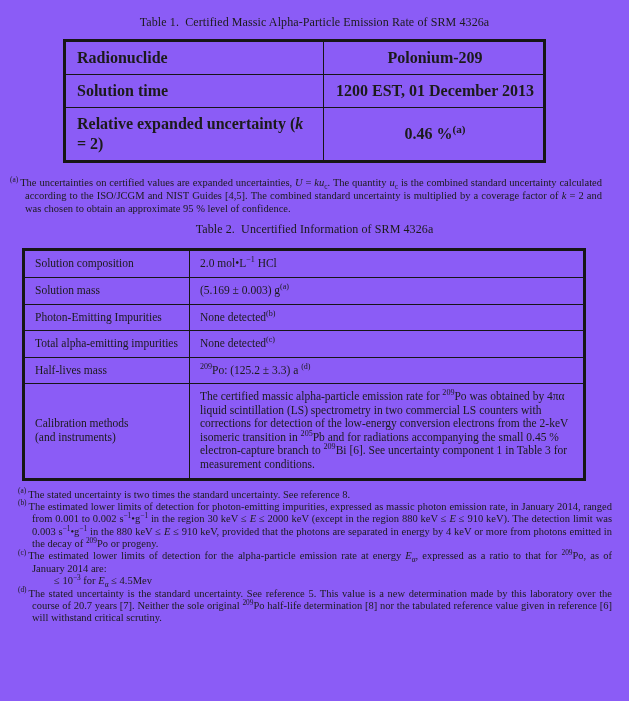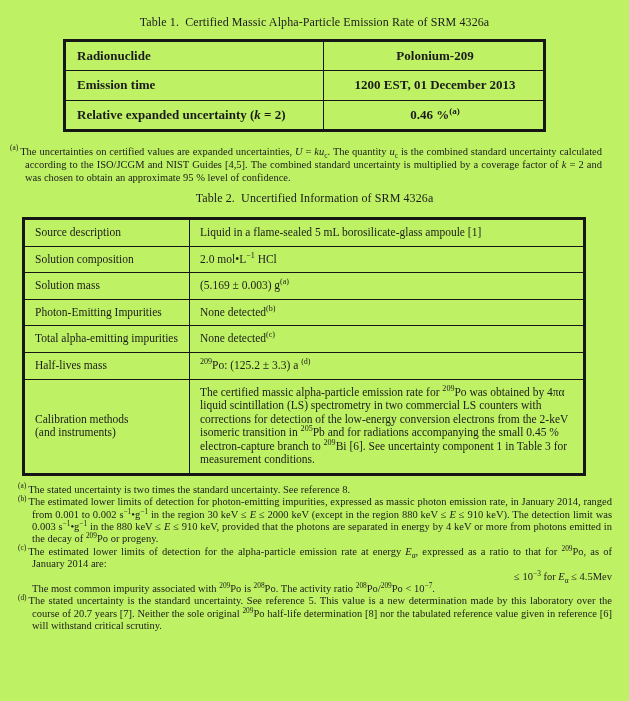--- a/index.html
+++ b/index.html
@@ -1,20 +1,20 @@
 <!DOCTYPE html>
 <html><head>
 <meta charset="utf-8">
 <style>
   * { margin:0; padding:0; box-sizing:border-box; }
   html, body { background:#ffffff; }
   .page {
     position:relative;
     width:629px; height:701px;
-    background:#bef264;
+    background:#8b5cf6;
     color:#1b1b1b;
     font-family:"Liberation Serif","DejaVu Serif",serif;
     overflow:hidden;
   }
   .tbl-title {
     text-align:center;
     font-size:12px;
     letter-spacing:0.1px;
   }
   .title1 { padding-top:15px; }
@@ -22,21 +22,21 @@
 
   table { border-collapse:collapse; table-layout:fixed; }
   .table1 {
     margin:9px 0 0 63px;
     width:480px;
     border:3px solid #161616;
   }
   .table1 td {
     border:1px solid #161616;
     font-weight:bold;
-    font-size:13px;
+    font-size:16px;
     line-height:1.25;
     padding:6px 8px 6px 11px;
     vertical-align:middle;
   }
   .table1 td.c1 { width:259px; }
   .table1 td.c2 { width:221px;text-align:center; }
 
   .table2 {
     margin:11px 0 0 22px;
     width:561px;
@@ -67,21 +67,21 @@
     font-size:10.5px;
     line-height:1.18;
   }
   .fns .fn {
     text-align:justify;
     padding-left:14px;
     text-indent:-14px;
   }
   .fns .subline {
     padding-left:36px;
-    text-align:right;
+    text-align:left;
   }
   .fns .tail {
     padding-left:14px;
     text-align:justify;
   }
   sup { font-size:0.70em; vertical-align:super; line-height:0; }
   sub { font-size:0.70em; vertical-align:sub; line-height:0; }
   sup.mark { margin-right:2px; }
   em { font-style:italic; }
 </style>
@@ -92,40 +92,36 @@
 
   <div class="tbl-title title1">Table 1.&nbsp; Certified Massic Alpha-Particle Emission Rate of SRM 4326a</div>
 
   <table class="table1">
     <tbody>
         <tr>
       <td class="c1">Radionuclide</td>
       <td class="c2">Polonium-209</td>
     </tr>
     <tr>
-      <td class="c1">Emission time</td>
+      <td class="c1">Solution time</td>
       <td class="c2">1200 EST, 01 December 2013</td>
     </tr>
     <tr>
       <td class="c1">Relative expanded uncertainty (<em>k</em> = 2)</td>
       <td class="c2">0.46 %<sup>(a)</sup></td>
     </tr>
   </tbody>
     </table>
 
   <div class="fn1"><sup class="mark">(a)</sup><span>The uncertainties on certified values are expanded uncertainties, <em>U</em> = <em>ku</em><sub>c</sub>. The quantity <em>u</em><sub>c</sub> is the combined standard uncertainty calculated according to the ISO/JCGM and NIST Guides [4,5]. The combined standard uncertainty is multiplied by a coverage factor of <em>k</em> = 2 and was chosen to obtain an approximate 95 % level of confidence.</span></div>
 
   <div class="tbl-title title2">Table 2.&nbsp; Uncertified Information of SRM 4326a</div>
 
   <table class="table2">
     <tbody>
-        <tr>
-      <td class="c1">Source description</td>
-      <td class="c2">Liquid in a flame-sealed 5 mL borosilicate-glass ampoule [1]</td>
-    </tr>
     <tr>
       <td class="c1">Solution composition</td>
       <td class="c2">2.0 mol•L<sup>−1</sup> HCl</td>
     </tr>
     <tr>
       <td class="c1">Solution mass</td>
       <td class="c2">(5.169 ± 0.003) g<sup>(a)</sup></td>
     </tr>
     <tr>
       <td class="c1">Photon-Emitting Impurities</td>
@@ -144,17 +140,16 @@
       <td class="c2">The certified massic alpha-particle emission rate for <sup>209</sup>Po was obtained by 4πα liquid scintillation (LS) spectrometry in two commercial LS counters with corrections for detection of the low-energy conversion electrons from the 2-keV isomeric transition in <sup>205</sup>Pb and for radiations accompanying the small 0.45 % electron-capture branch to <sup>209</sup>Bi [6]. See uncertainty component 1 in Table 3 for measurement conditions.</td>
     </tr>
   </tbody>
     </table>
 
   <div class="fns">
     <div class="fn"><sup class="mark">(a)</sup><span>The stated uncertainty is two times the standard uncertainty. See reference 8.</span></div>
     <div class="fn"><sup class="mark">(b)</sup><span>The estimated lower limits of detection for photon-emitting impurities, expressed as massic photon emission rate, in January 2014, ranged from 0.001 to 0.002 s<sup>−1</sup>•g<sup>−1</sup> in the region 30 keV ≤ <em>E</em> ≤ 2000 keV (except in the region 880 keV ≤ <em>E</em> ≤ 910 keV). The detection limit was 0.003 s<sup>−1</sup>•g<sup>−1</sup> in the 880 keV ≤ <em>E</em> ≤ 910 keV, provided that the photons are separated in energy by 4 keV or more from photons emitted in the decay of <sup>209</sup>Po or progeny.</span></div>
     <div class="fn"><sup class="mark">(c)</sup><span>The estimated lower limits of detection for the alpha-particle emission rate at energy <em>E</em><sub>α</sub>, expressed as a ratio to that for <sup>209</sup>Po, as of January 2014 are:</span></div>
     <div class="subline">≤ 10<sup>−3</sup> for <em>E</em><sub>α</sub> ≤ 4.5Mev</div>
-    <div class="tail">The most common impurity associated with <sup>209</sup>Po is <sup>208</sup>Po. The activity ratio <sup>208</sup>Po/<sup>209</sup>Po &lt; 10<sup>−7</sup>.</div>
     <div class="fn"><sup class="mark">(d)</sup><span>The stated uncertainty is the standard uncertainty. See reference 5. This value is a new determination made by this laboratory over the course of 20.7 years [7]. Neither the sole original <sup>209</sup>Po half-life determination [8] nor the tabulated reference value given in reference [6] will withstand critical scrutiny.</span></div>
   </div>
 
 </div>
 
 </body></html>

